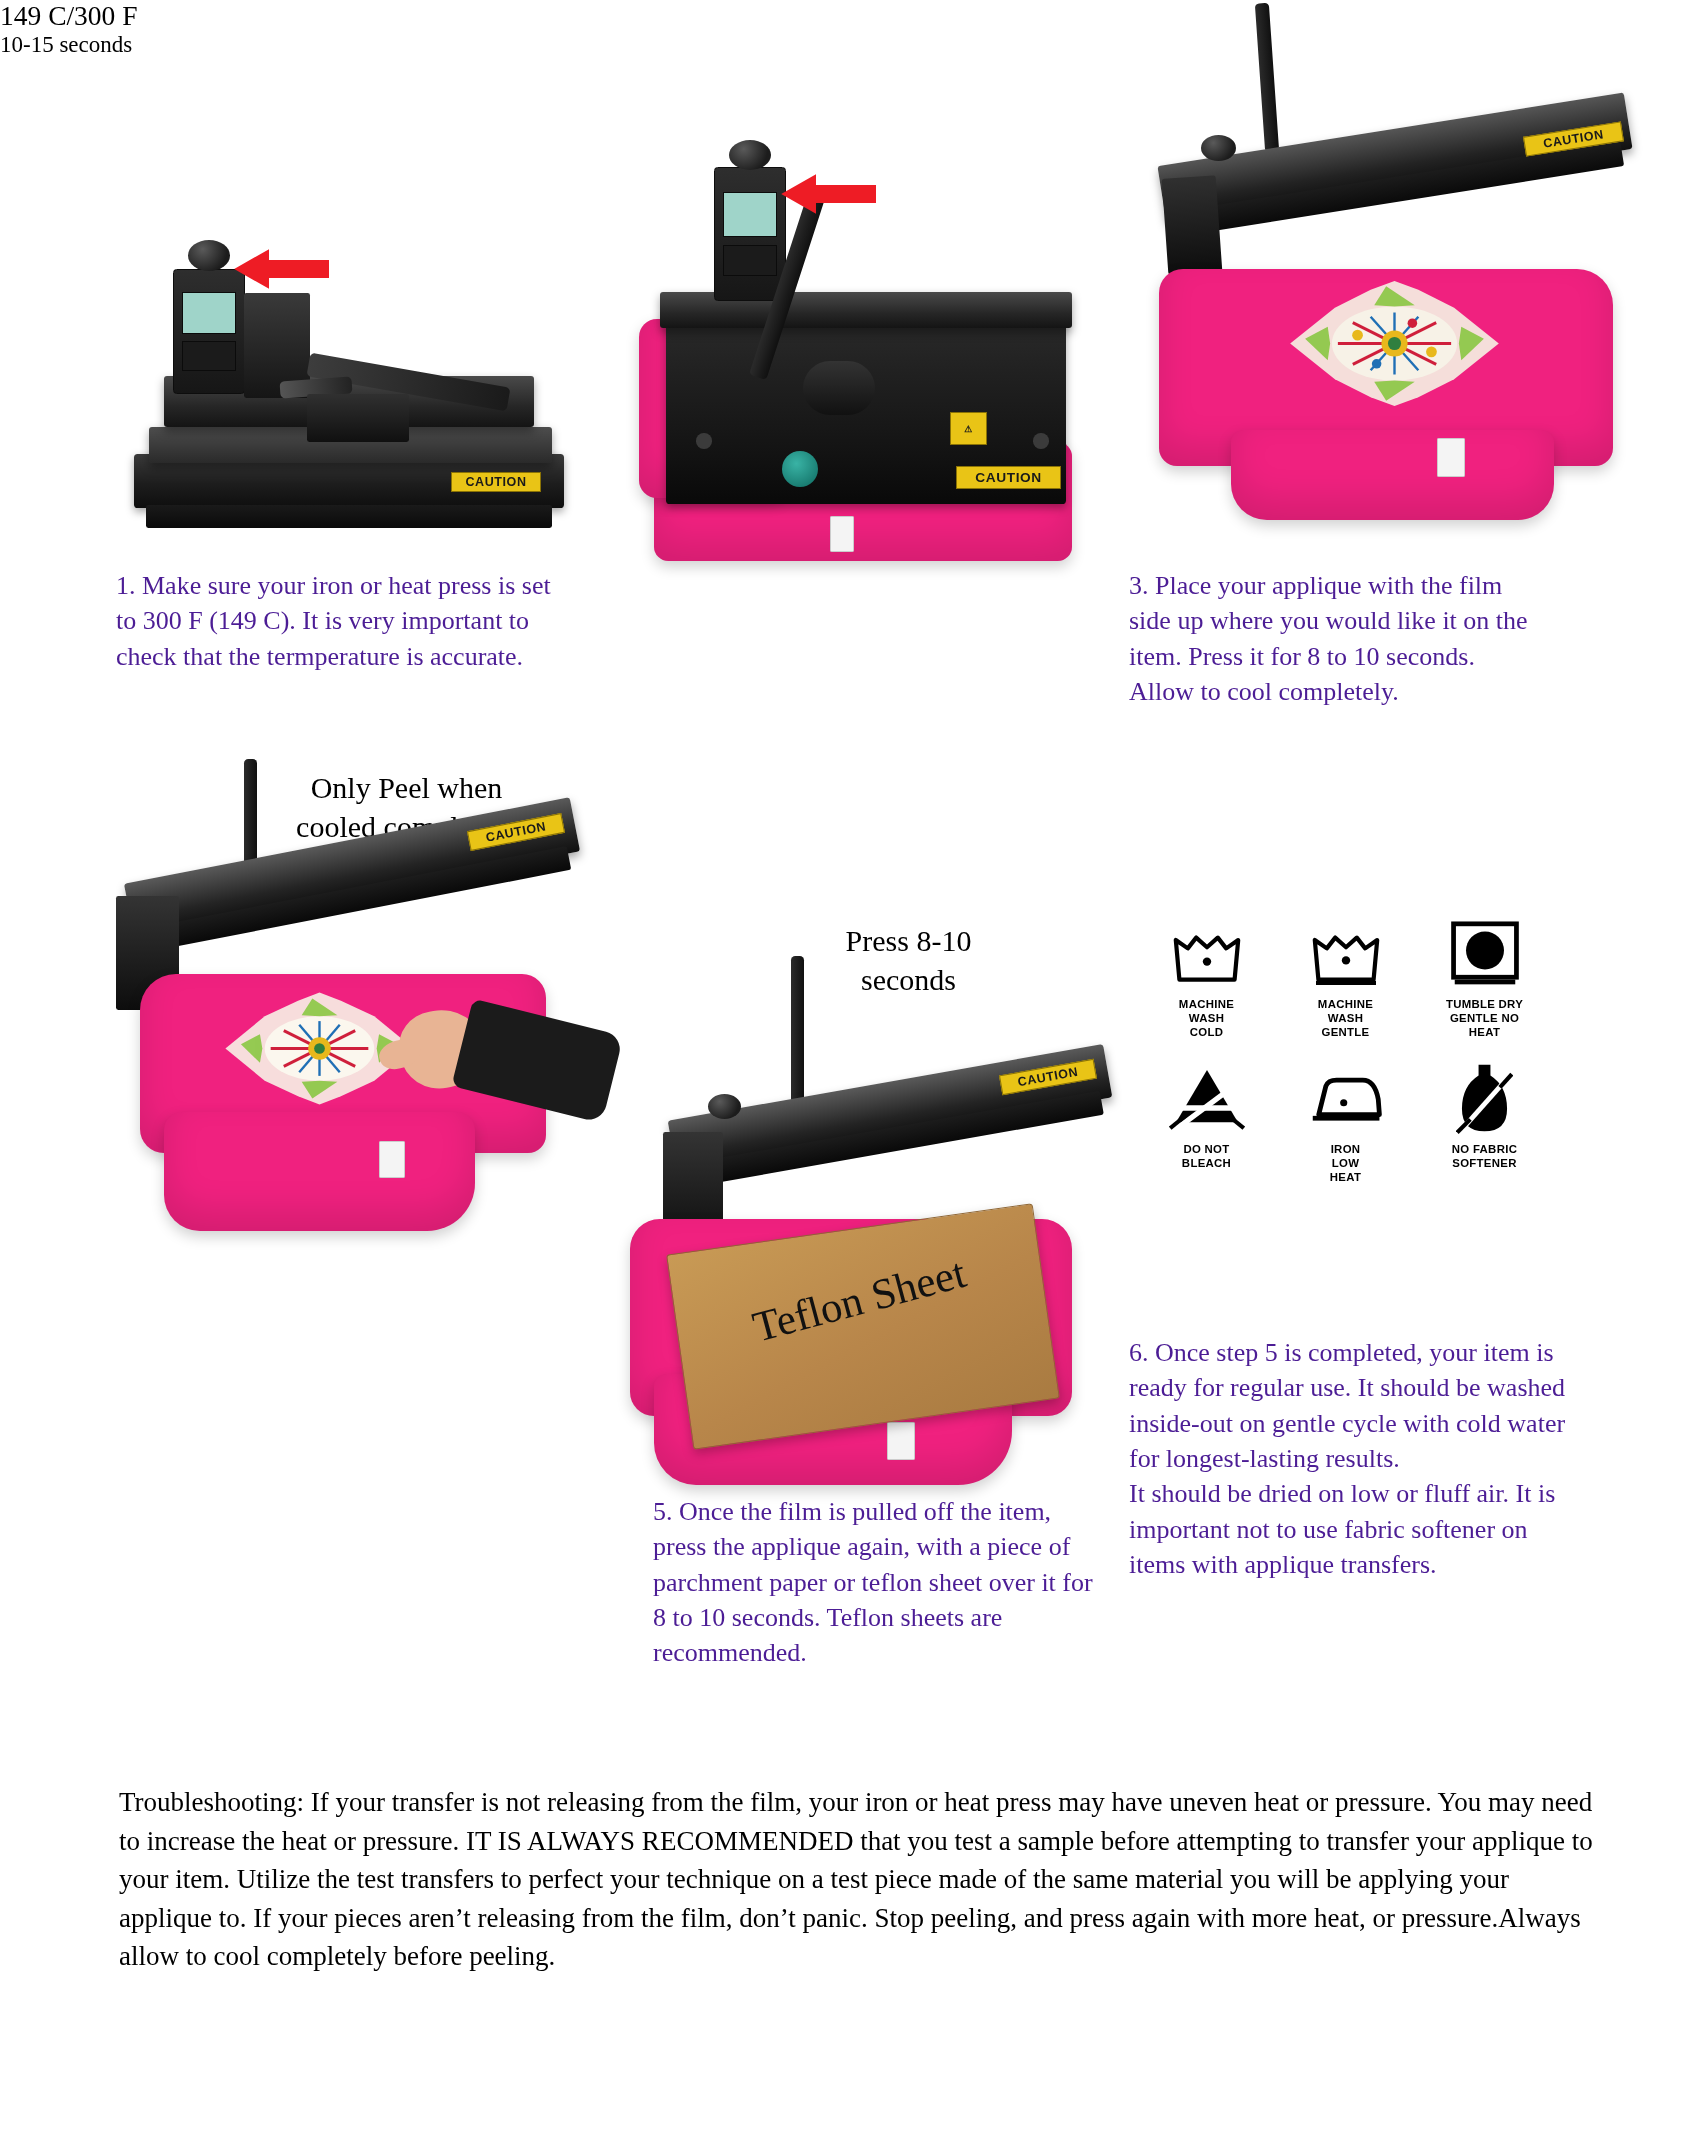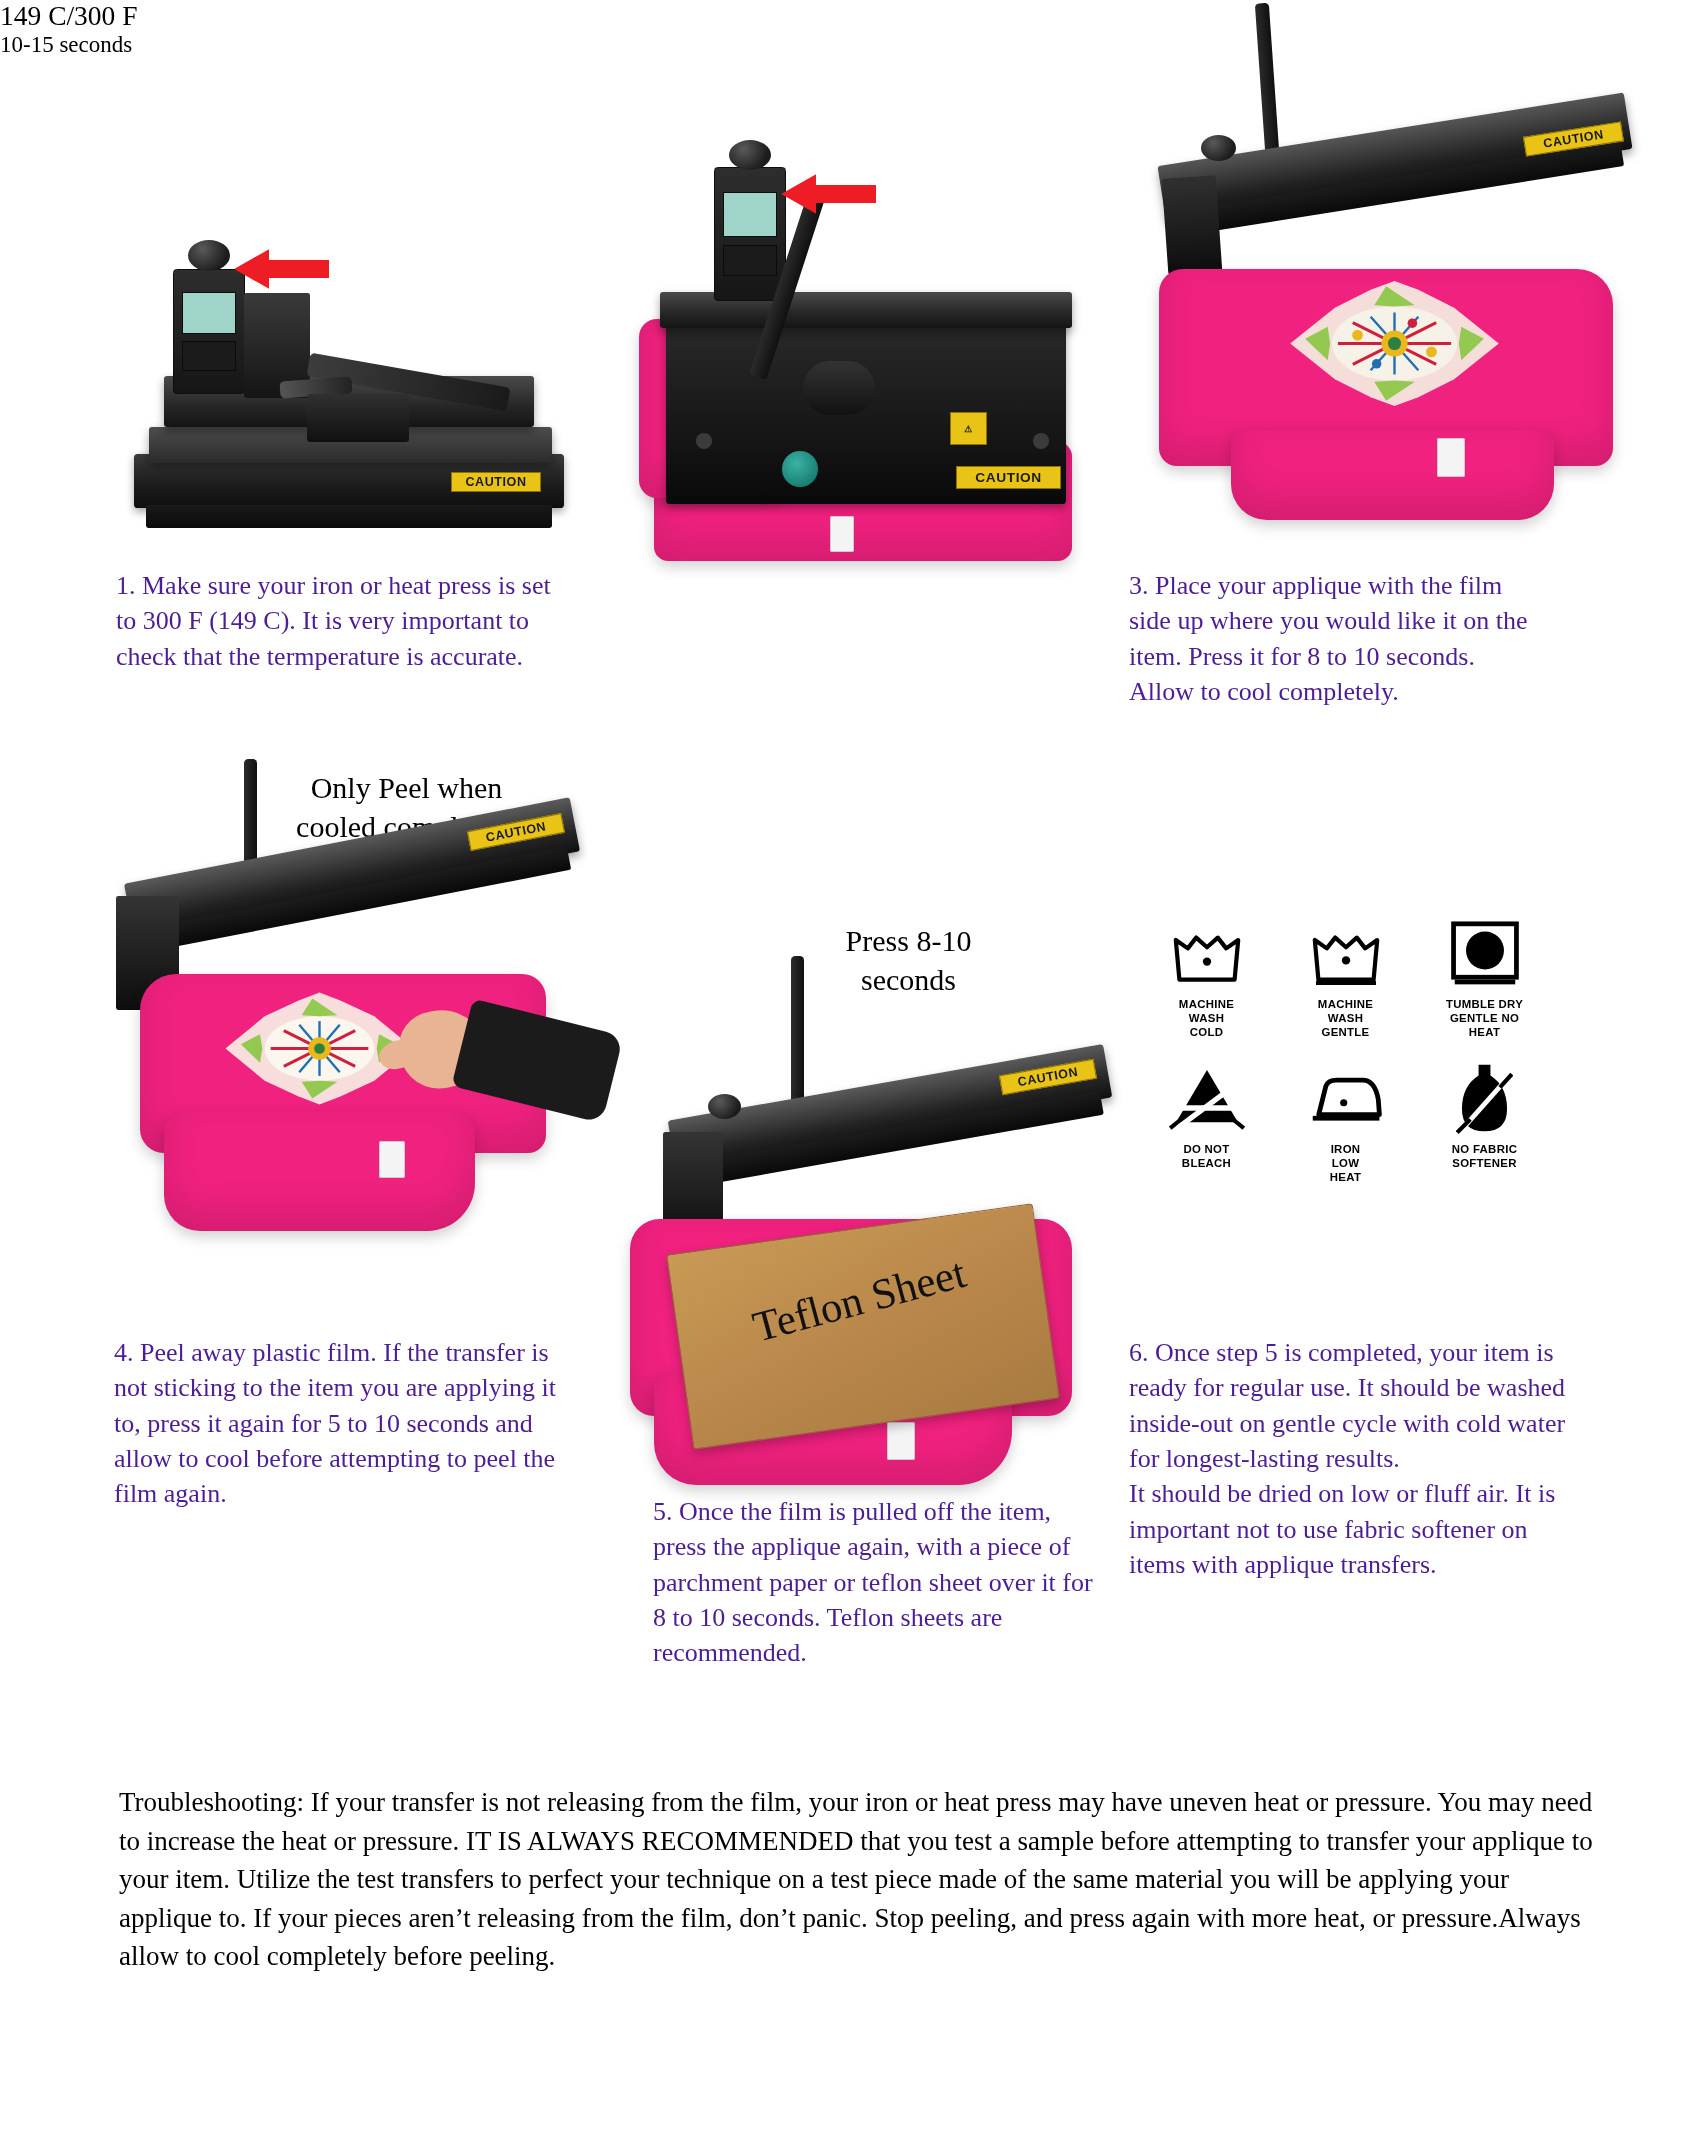--- a/index.html
+++ b/index.html
@@ -477,21 +477,20 @@
             <line x1="94" y1="20" x2="74" y2="42"></line>
           </g>
         </svg>
       </div>
       <div class="lbl">NO FABRIC
 SOFTENER</div>
     </div>
 
   </div>
 
-  <div class="caption abs" style="left:114px; top:1335px; width:472px;">4. Peel away plastic film. If the transfer is not sticking to the item you are applying it to, press  it again for 5 to 10 seconds and allow to cool before attempting to peel the film again.</div>
   <div class="caption abs" style="left:633px; top:1494px; width:454px;margin-left:20px;">5. Once the film is pulled off the item, press the applique again, with a piece of parchment paper or teflon sheet over it for 8 to 10 seconds. Teflon sheets are recommended.</div>
   <div class="caption abs" style="left:1129px; top:1335px; width:442px;">6. Once step 5 is completed, your item is ready for regular use. It should be washed inside-out on gentle cycle with cold water for longest-lasting results.
 It should be dried on low or fluff air. It is important not to use fabric softener on items with applique transfers.</div>
 
   <div class="troubleshoot" style="left:119px; top:1783px; width:1476px;">Troubleshooting: If your transfer is not releasing from the film, your iron or heat press may have uneven heat or pressure. You may need to increase the heat or pressure. IT IS ALWAYS RECOMMENDED that you test a sample before attempting to transfer your applique to your item. Utilize the test transfers to perfect your technique on a test piece made of the same material you will be applying your applique to. If your pieces aren’t releasing from the film, don’t panic. Stop peeling, and press again with more heat, or pressure.Always allow to cool completely before peeling.</div>
 
 </div>
 
 
 </body></html>

